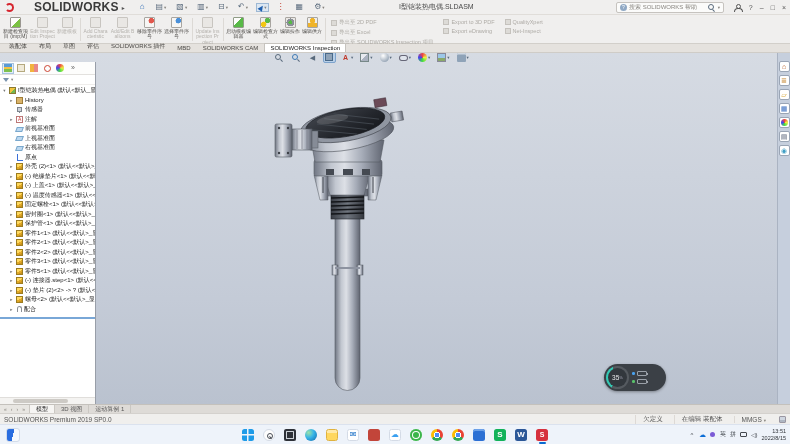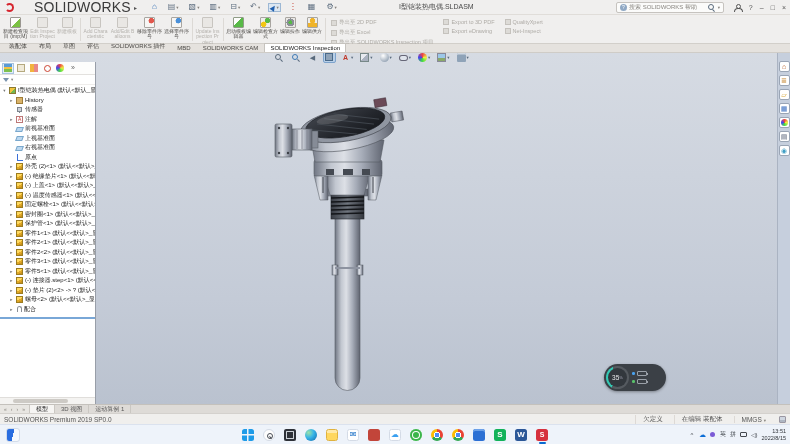--- a/index.html
+++ b/index.html
@@ -2,21 +2,21 @@
 <html><head>
 <meta charset="utf-8">
 <style>
   html,body{margin:0;padding:0;background:#fff;}
   *{box-sizing:border-box;font-family:"Liberation Sans","DejaVu Sans",sans-serif;}
   .window{position:relative;width:790px;height:444px;overflow:hidden;background:#f0efee;font-size:7px;color:#333;}
 
   
   .titlebar{position:absolute;top:0;left:0;right:0;height:15px;background:#f0efee;border-bottom:1px solid #e0ddd9;display:flex;align-items:center;padding:0 3px;z-index:20;}
   .logo-mark{width:9px;height:9px;border:2.5px solid #d6252e;border-left-color:transparent;border-radius:50%;margin:0 2px;}
-  .brand-text{font-size:14px;font-weight:normal;color:#3a3a3a;letter-spacing:.2px;padding-left:18px;}
+  .brand-text{font-size:12px;font-weight:bold;color:#3a3a3a;letter-spacing:.2px;padding-left:18px;}
   .brand-arrow{font-size:6px;color:#555;margin:0 3px;}
   .qa{display:flex;align-items:center;gap:6px;margin-left:10px;}
   .qa-btn{display:flex;align-items:center;padding:0 1px;border:1px solid transparent;}
   .qa-btn.active{background:#dce7f2;border-color:#9db8d4;}
   .qa-glyph{font-size:8px;color:#5a6b7d;line-height:1;}
   .qa .i-home{color:#2f6db5;}
   .qa .i-select-tool{display:inline-block;transform:rotate(-55deg);color:#1f5fae;font-size:7px;}
   .qa .i-rebuild{color:#c0392b;}
   .dd{font-size:4.5px;color:#85827d;margin-left:1px;}
   .doc-title{position:absolute;left:399px;top:2px;font-size:7px;color:#4a4a4a;white-space:nowrap;}

